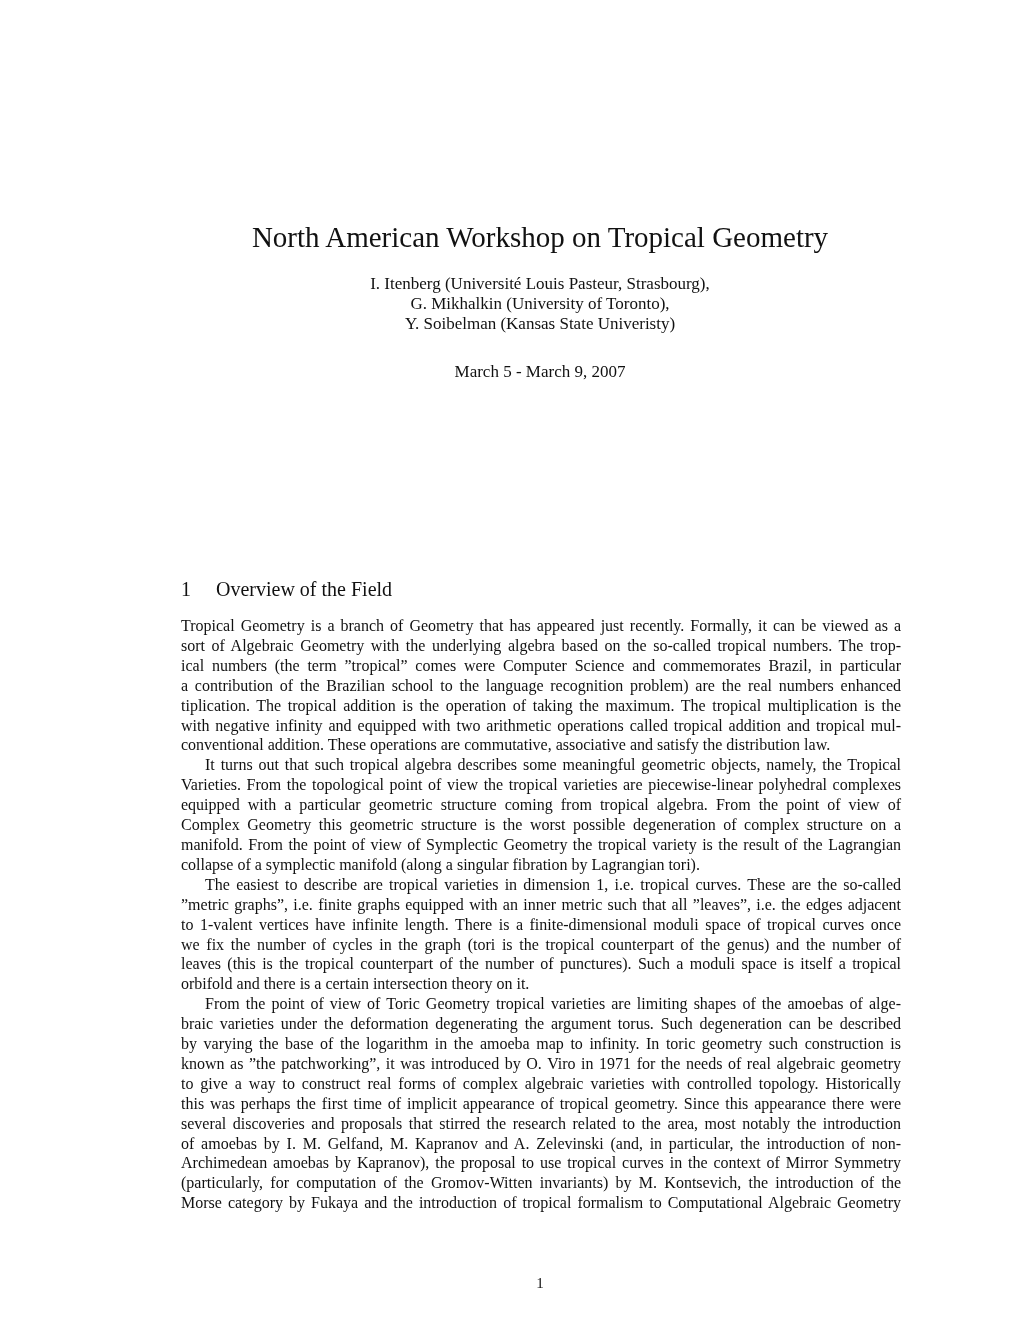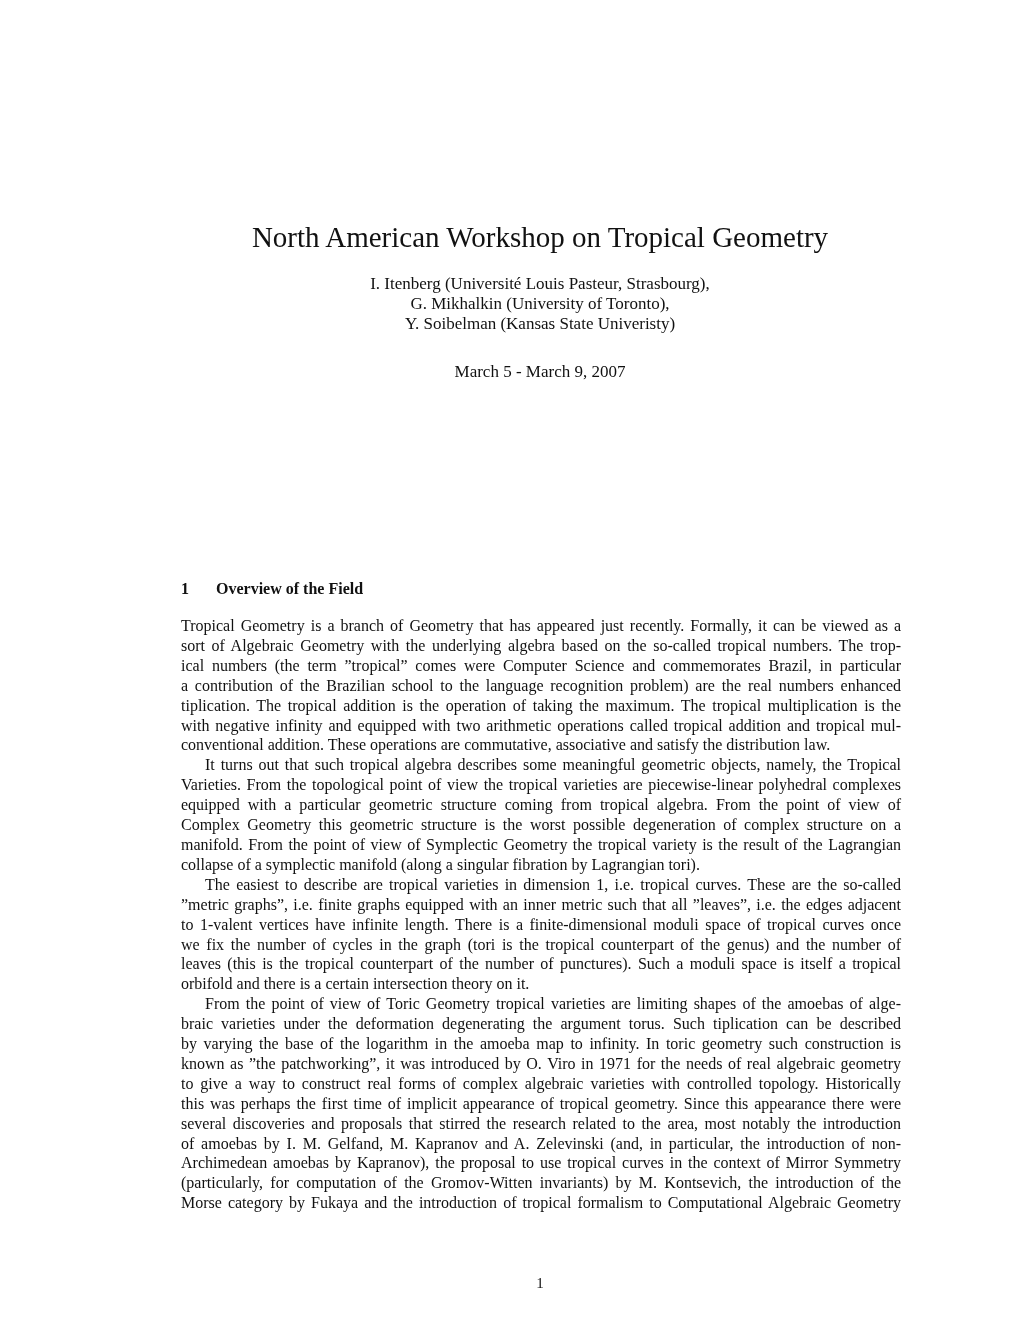--- a/index.html
+++ b/index.html
@@ -48,22 +48,22 @@
       width: 1080px;
       top: 355px;
       text-align: center;
       font-size: 17px;
       line-height: 20px;
     }
     .section-heading {
       position: absolute;
       left: 181px;
       top: 568px;
-      font-size: 16px;
-      font-weight: bold;
+      font-size: 20px;
+      font-weight: normal;
       line-height: 28px;
       margin: 0;
       white-space: nowrap;
     }
     .section-heading .num {
       display: inline-block;
       width: 35px;
     }
     .body-text {
       position: absolute;
@@ -133,21 +133,21 @@
     <span class="line last">collapse of a symplectic manifold (along a singular fibration by Lagrangian tori).</span>
 
     <span class="line indent">The easiest to describe are tropical varieties in dimension 1, i.e. tropical curves. These are the so-called</span>
     <span class="line">”metric graphs”, i.e. finite graphs equipped with an inner metric such that all ”leaves”, i.e. the edges adjacent</span>
     <span class="line">to 1-valent vertices have infinite length. There is a finite-dimensional moduli space of tropical curves once</span>
     <span class="line">we fix the number of cycles in the graph (tori is the tropical counterpart of the genus) and the number of</span>
     <span class="line">leaves (this is the tropical counterpart of the number of punctures). Such a moduli space is itself a tropical</span>
     <span class="line last">orbifold and there is a certain intersection theory on it.</span>
 
     <span class="line indent">From the point of view of Toric Geometry tropical varieties are limiting shapes of the amoebas of alge-</span>
-    <span class="line">braic varieties under the deformation degenerating the argument torus. Such tiplication can be described</span>
+    <span class="line">braic varieties under the deformation degenerating the argument torus. Such degeneration can be described</span>
     <span class="line">by varying the base of the logarithm in the amoeba map to infinity. In toric geometry such construction is</span>
     <span class="line">known as ”the patchworking”, it was introduced by O. Viro in 1971 for the needs of real algebraic geometry</span>
     <span class="line">to give a way to construct real forms of complex algebraic varieties with controlled topology. Historically</span>
     <span class="line">this was perhaps the first time of implicit appearance of tropical geometry. Since this appearance there were</span>
     <span class="line">several discoveries and proposals that stirred the research related to the area, most notably the introduction</span>
     <span class="line">of amoebas by I. M. Gelfand, M. Kapranov and A. Zelevinski (and, in particular, the introduction of non-</span>
     <span class="line">Archimedean amoebas by Kapranov), the proposal to use tropical curves in the context of Mirror Symmetry</span>
     <span class="line">(particularly, for computation of the Gromov-Witten invariants) by M. Kontsevich, the introduction of the</span>
     <span class="line">Morse category by Fukaya and the introduction of tropical formalism to Computational Algebraic Geometry</span>
   </div>

